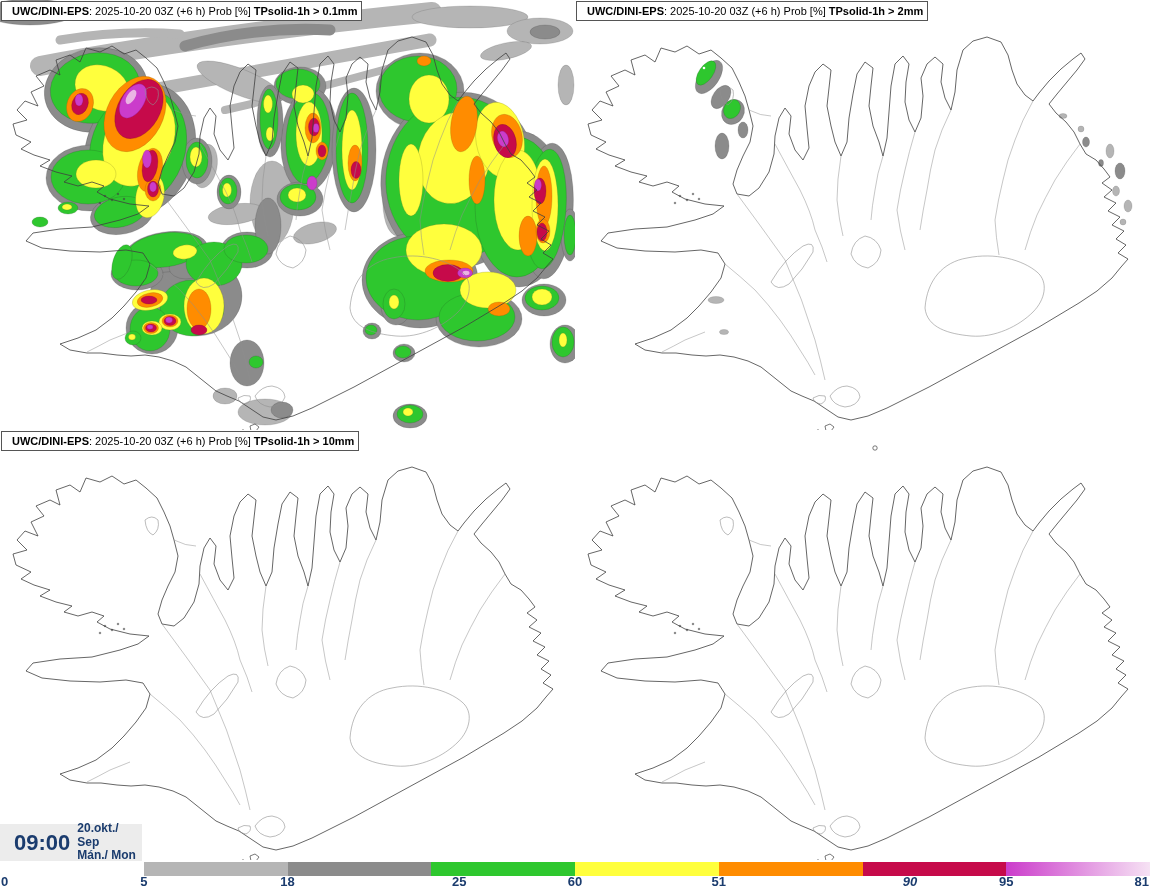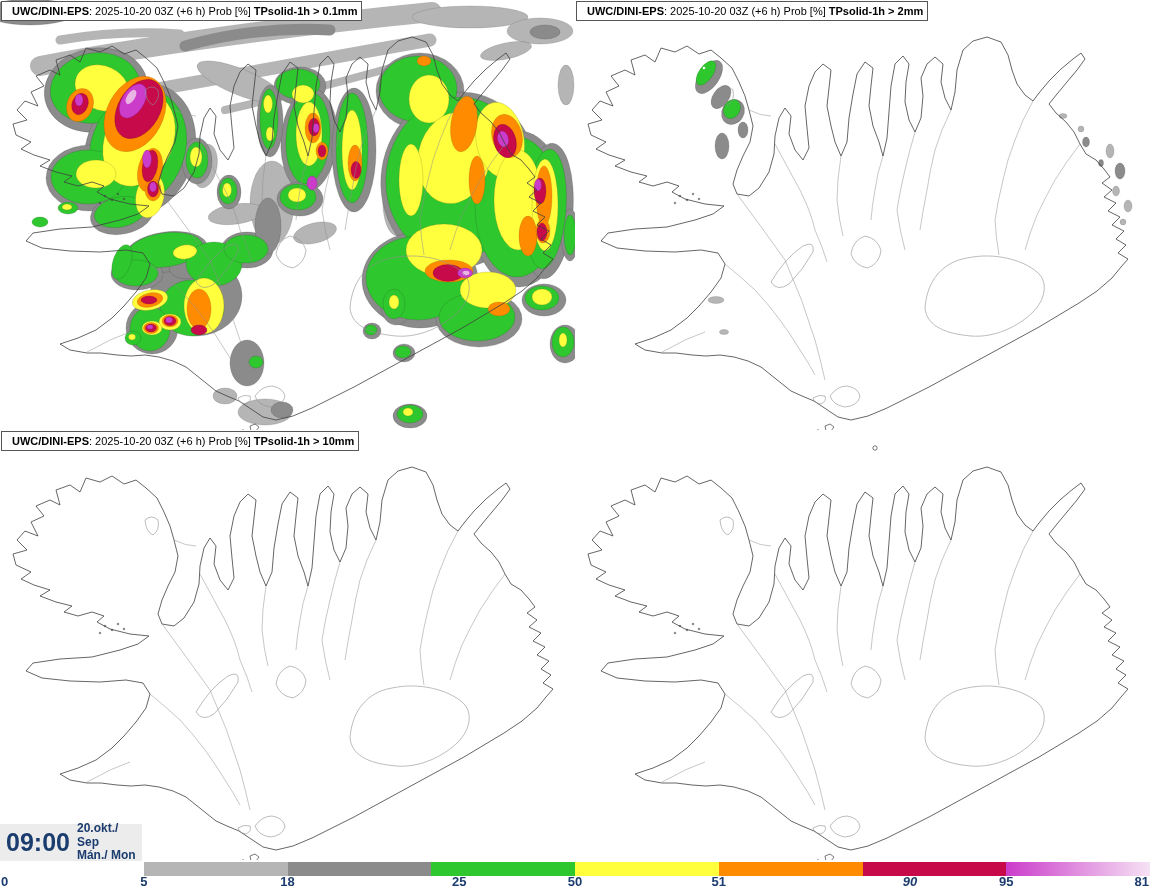--- a/index.html
+++ b/index.html
@@ -25,21 +25,21 @@
   .yl{fill:var(--yellow);stroke:rgba(120,120,30,.6);stroke-width:.4}
   .or{fill:var(--orange);stroke:rgba(150,90,0,.6);stroke-width:.4}
   .cr{fill:var(--crimson);stroke:rgba(110,0,40,.6);stroke-width:.4}
   .mg{fill:var(--magenta);stroke:rgba(120,20,120,.6);stroke-width:.4}
   .ml{fill:var(--magenta_light);stroke:none}
   .lgs{stroke:var(--light_gray);fill:none;stroke-linecap:round}
   .dgs{stroke:var(--dark_gray);fill:none;stroke-linecap:round}
   
   #clock{position:absolute;left:0;top:824px;width:142px;height:37px;background:var(--clock_bg);
          display:flex;align-items:center;z-index:6;}
-  #clock .time{font-size:25px;font-weight:bold;color:var(--navy);padding:0 7px 0 6px;letter-spacing:0;}
+  #clock .time{font-size:22px;font-weight:bold;color:var(--navy);padding:0 7px 0 14px;letter-spacing:0;}
   #clock .dd{display:flex;flex-direction:column;justify-content:center;line-height:1.15;}
   #clock .dd span{font-size:12px;font-weight:bold;color:var(--navy);}
   
   #colorbar{position:absolute;left:144px;top:862px;width:1006px;height:14px;display:flex;z-index:4;}
   #colorbar .seg{flex:1 1 0;height:100%;}
   #legend-ticks{position:absolute;left:0;top:874px;width:1150px;height:17px;z-index:4;}
   #legend-ticks span{position:absolute;top:0;font-size:13px;font-weight:600;color:var(--navy);}
 </style>
 </head>
 <body>
@@ -347,20 +347,20 @@
       <div class="seg" style="background: rgb(255, 255, 61);"></div>
       <div class="seg" style="background: rgb(255, 140, 0);"></div>
       <div class="seg" style="background: rgb(198, 10, 74);"></div>
       <div class="seg" style="background: linear-gradient(to right, rgb(203, 60, 203), rgb(246, 226, 244));"></div>
     </div>
   <div id="legend-ticks">
       <span style="left: 1px;">0</span>
       <span style="left: 143.75px; transform: translateX(-50%);">5</span>
       <span style="left: 287.5px; transform: translateX(-50%);">18</span>
       <span style="left: 431.25px; transform: translateX(-50%); margin-left: 28px;">25</span>
-      <span style="left: 575px; transform: translateX(-50%);">50</span>
+      <span style="left: 575px; transform: translateX(-50%);">60</span>
       <span style="left: 718.75px; transform: translateX(-50%);">51</span>
       <span style="left: 910px; transform: translateX(-50%); font-style: italic;">90</span>
       <span style="left: 1006.25px; transform: translateX(-50%);">95</span>
       <span style="left: auto; right: 1px;">81</span>
     </div>
 
 </div>
 
 </body></html>

